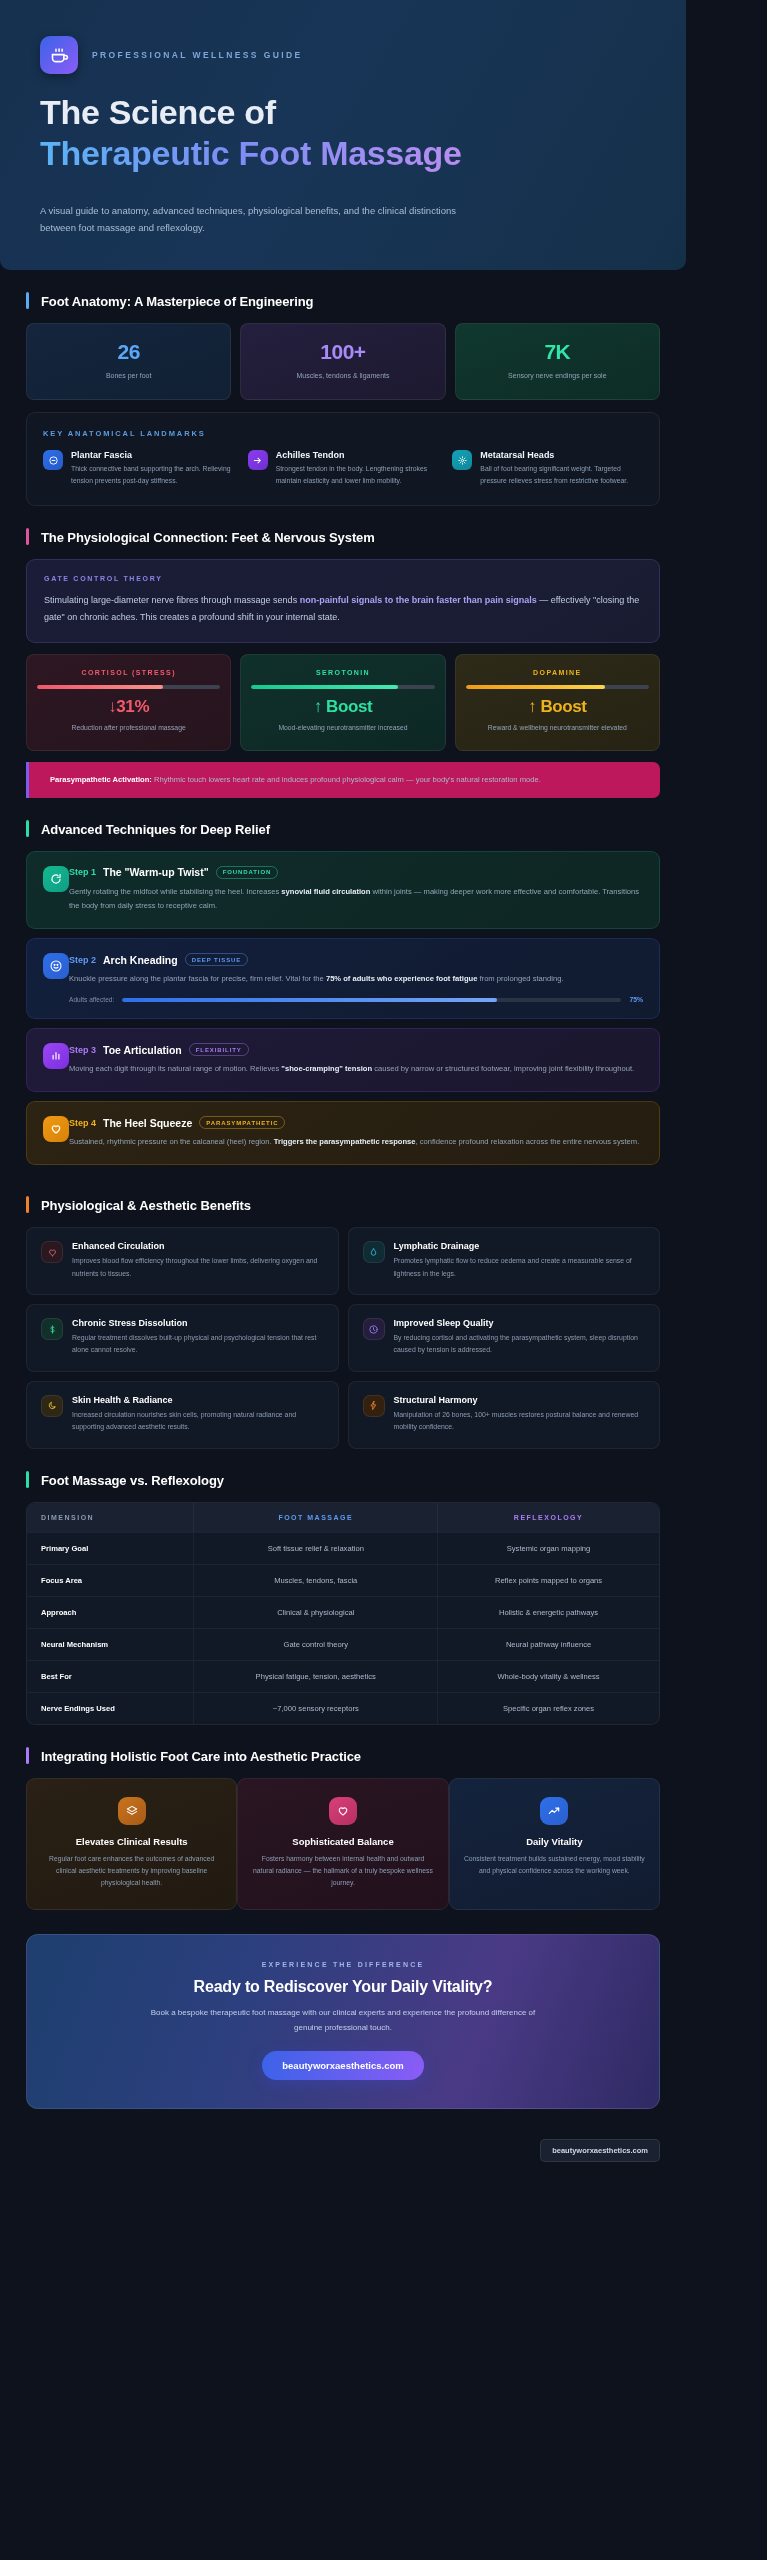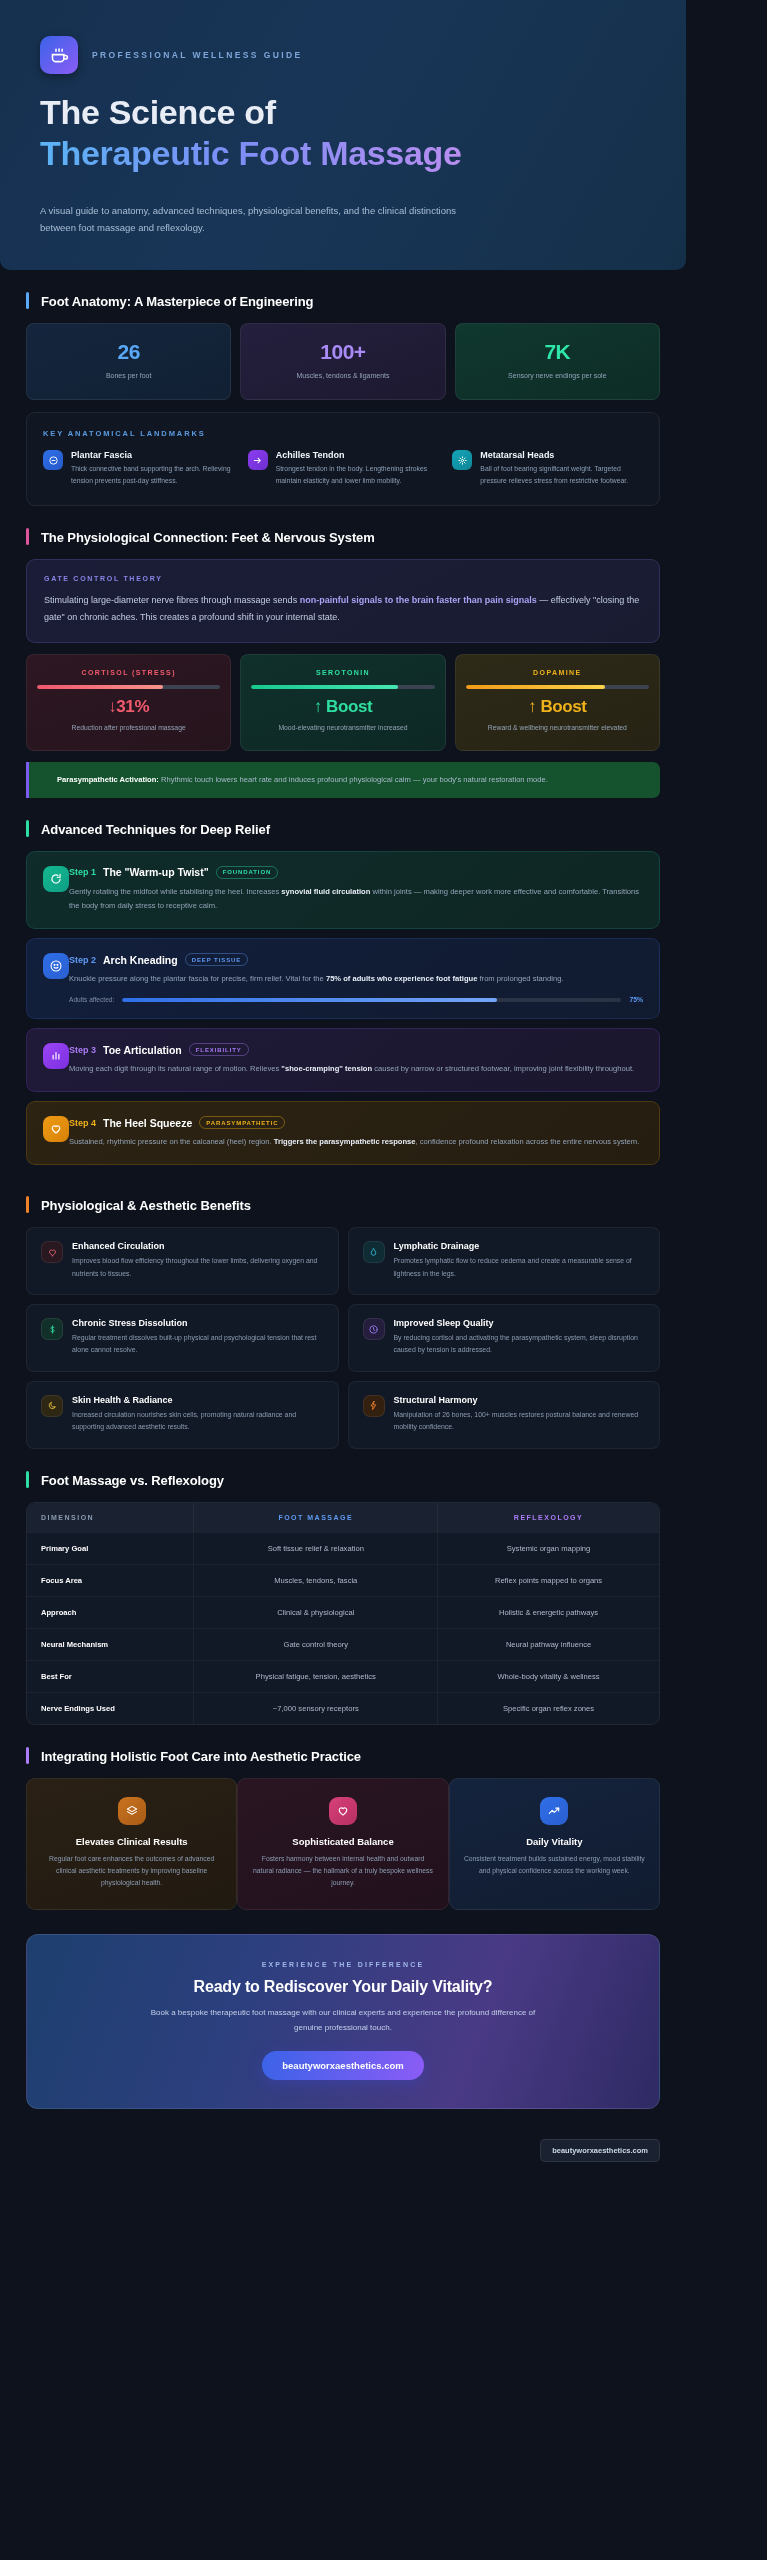--- a/index.html
+++ b/index.html
@@ -119,21 +119,21 @@
   .h1c .track > span { background: linear-gradient(90deg,#f1576c,#f7938a); }
   .h2c { background: linear-gradient(160deg,#10302c,#0d2824); }
   .h2c .h-lbl, .h2c .h-val { color: #2ee0a0; }
   .h2c .track > span { background: linear-gradient(90deg,#17c98c,#45e8b0); }
   .h3c { background: linear-gradient(160deg,#2e2a18,#262314); }
   .h3c .h-lbl, .h3c .h-val { color: #f0b21a; }
   .h3c .track > span { background: linear-gradient(90deg,#f09a17,#fbd44a); }
 
   .para-note {
     margin-top: 11px; border-left: 3px solid #7c5cf0; border-radius: 0 7px 7px 0;
-    background: #14532d; padding: 11px 28px; font-size: 7.6px;
+    background: #be185d; padding: 11px 21px; font-size: 7.6px;
     line-height: 1.8; color: #aab9cd;
   }
   .para-note b { color: #ffffff; }
 
   
   .step {
     border-radius: 9px; padding: 14px 16px 15px 16px; margin-bottom: 9px;
     display: flex; border: 1px solid rgba(255,255,255,.07); justify-content: flex-end;
   }
   .step-ico { width: 26px; height: 26px; min-width: 26px; border-radius: 8px;

